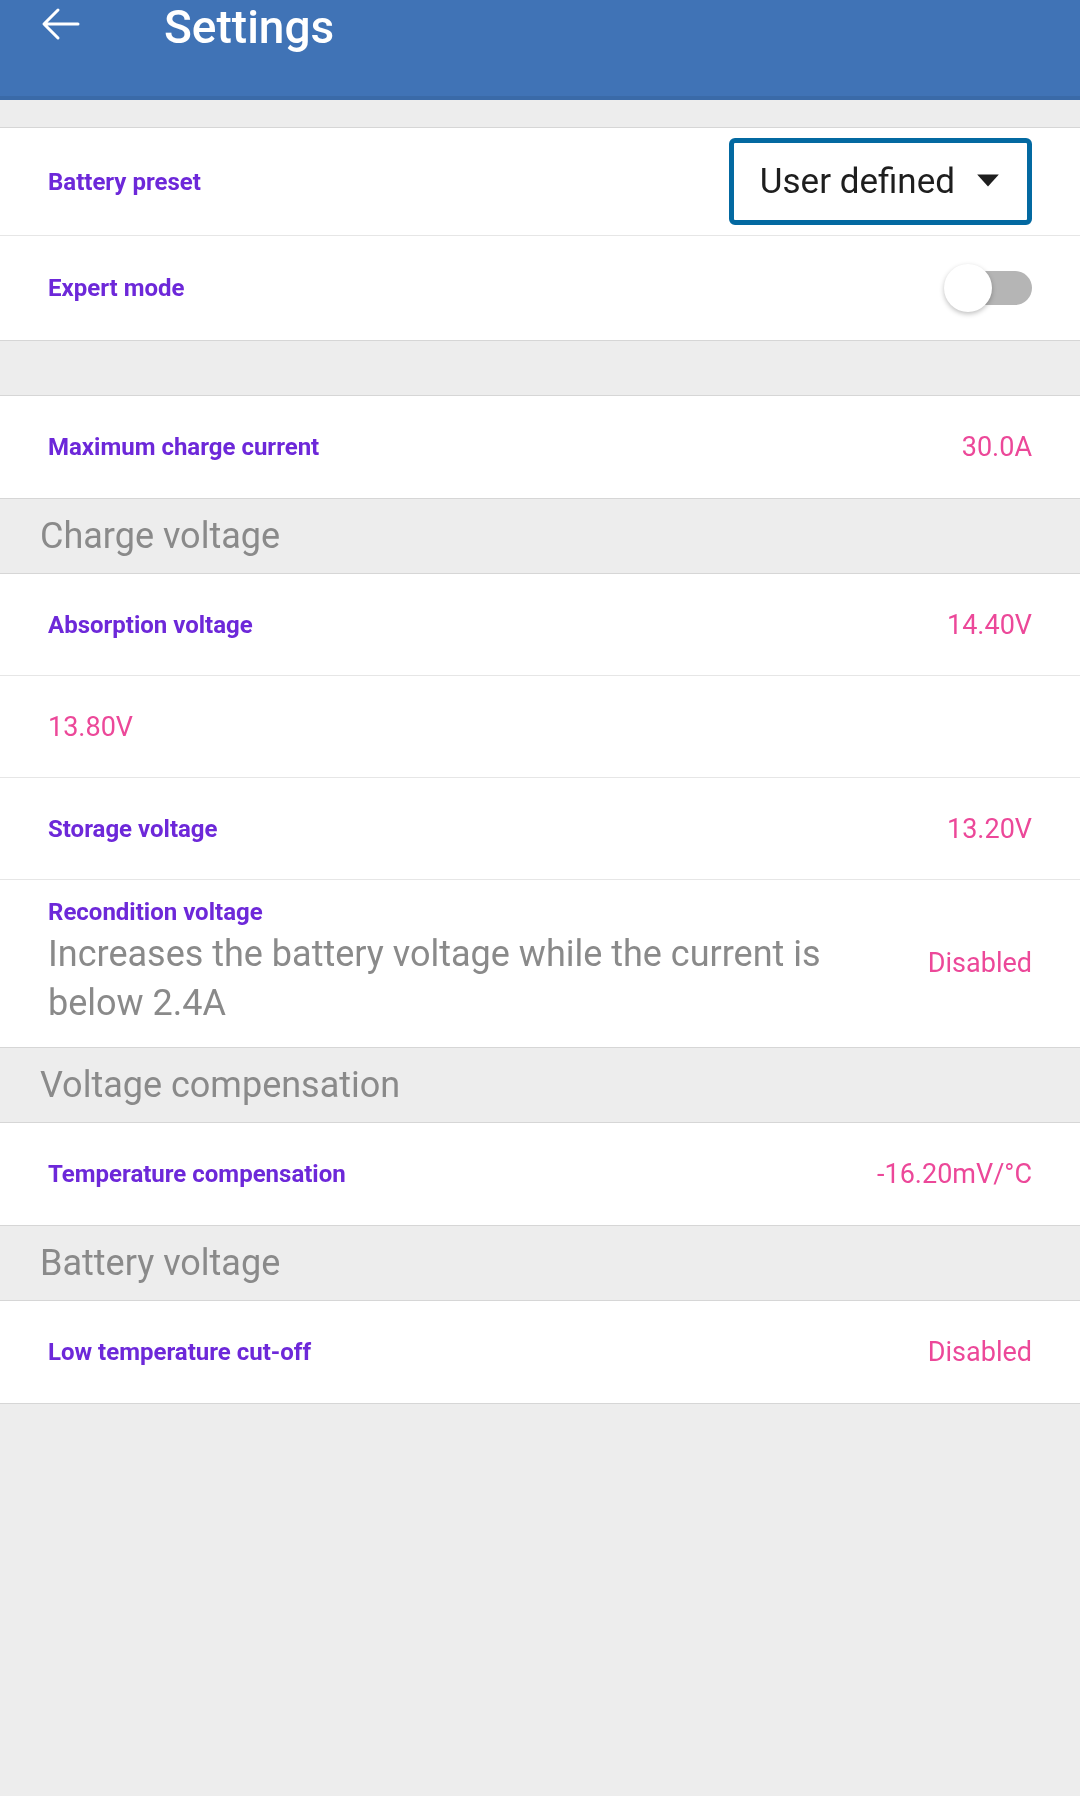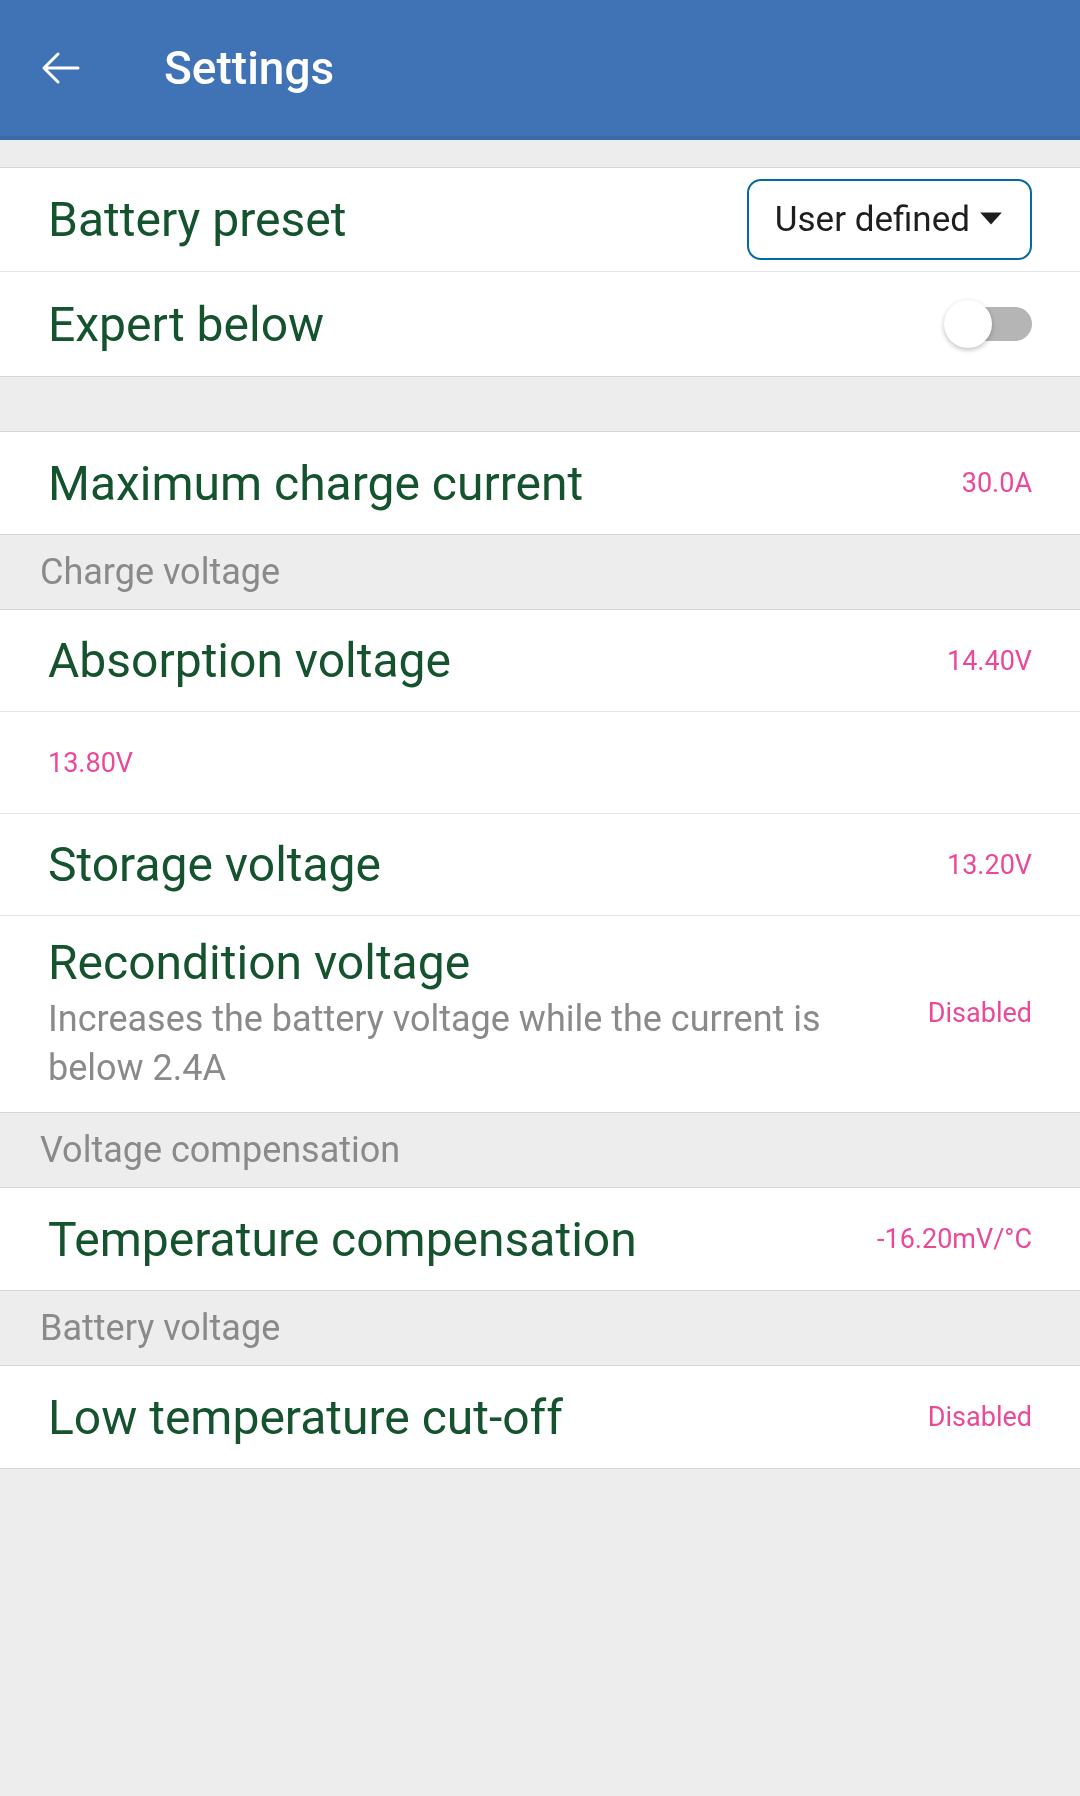--- a/index.html
+++ b/index.html
@@ -9,23 +9,23 @@
     }
     body {
       font-family: -apple-system, BlinkMacSystemFont, 'Segoe UI', Roboto, Helvetica, Arial, sans-serif;
       background: #ededed;
       width: 1080px;
       height: 1796px;
       overflow: hidden;
     }
     .app-bar {
       background: #4073b6;
-      height: 140px;
-      display: flex;
-      align-items: center;
+      height: 100px;
+      display: flex;
+      align-items: flex-start;
       padding: 0 38px;
       border-bottom: 4px solid #3a6aa8;
     }
     .back-icon {
       color: #fff;
       display: flex;
       align-items: center;
       cursor: pointer;
     }
     .back-icon svg {
@@ -78,23 +78,23 @@
       padding-top: 18px;
       padding-bottom: 20px;
     }
     .row-left {
       display: flex;
       flex-direction: column;
       flex: 1;
       padding-right: 30px;
     }
     .label {
-      font-size: 48px;
-      color: #14532d;
-      font-weight: 400;
+      font-size: 24px;
+      color: #6d28d9;
+      font-weight: 700;
     }
     .sublabel {
       font-size: 36px;
       color: #8a8a8a;
       line-height: 1.35;
       margin-top: 4px;
     }
     .value {
       font-size: 27px;
       color: #ec4899;
@@ -106,26 +106,26 @@
       padding: 16px 40px;
       border-top: 1px solid #d6d6d6;
       border-bottom: 1px solid #d6d6d6;
     }
     .section-title {
       font-size: 36px;
       color: #8a8a8a;
       font-weight: 400;
     }
     .dropdown {
-      border: 2px solid #0369a1;
-      border-radius: 14px;
+      border: 5px solid #0369a1;
+      border-radius: 6px;
       padding: 18px 26px;
       display: flex;
       align-items: center;
-      gap: 8px;
+      gap: 20px;
       cursor: pointer;
       background: #fff;
     }
     .dropdown-label {
       font-size: 35px;
       color: #1e1e1e;
     }
     .chevron-down-icon svg {
       width: 26px;
       height: 26px;
@@ -190,21 +190,21 @@
       <div class="dropdown">
         <span class="dropdown-label">User defined</span>
         <span class="chevron-down-icon">
           <svg viewBox="0 0 24 24">
               <path d="M 2 7 L 12 18 L 22 7 Z"></path>
             </svg>
         </span>
       </div>
     </div>
     <div class="row row-expert">
-      <div class="label">Expert below</div>
+      <div class="label">Expert mode</div>
       <div class="toggle">
         <div class="toggle-track"></div>
         <div class="toggle-thumb"></div>
       </div>
     </div>
   </div>
 
   <div class="spacer-big"></div>
 
   <div class="list-section">

